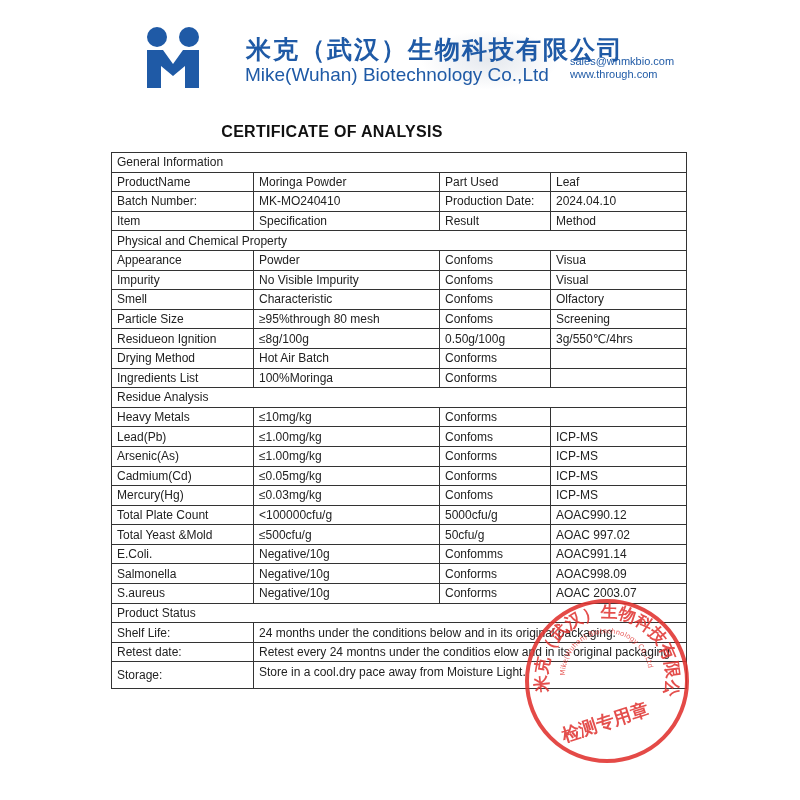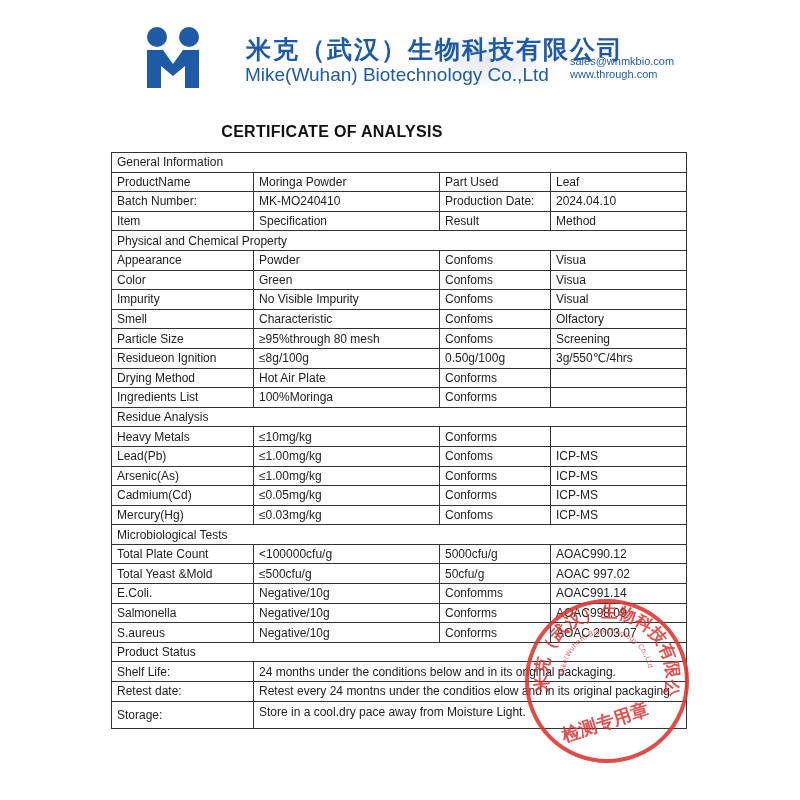--- a/index.html
+++ b/index.html
@@ -75,26 +75,20 @@
     <tr>
         <td colspan="4" class="section">Physical and Chemical Property</td>
       </tr>
     <tr>
         <td>Appearance</td>
         <td>Powder</td>
         <td>Confoms</td>
         <td>Visua</td>
       </tr>
     <tr>
-        <td>Color</td>
-        <td>Green</td>
-        <td>Confoms</td>
-        <td>Visua</td>
-      </tr>
-    <tr>
         <td>Impurity</td>
         <td>No Visible Impurity</td>
         <td>Confoms</td>
         <td>Visual</td>
       </tr>
     <tr>
         <td>Smell</td>
         <td>Characteristic</td>
         <td>Confoms</td>
         <td>Olfactory</td>
@@ -106,21 +100,21 @@
         <td>Screening</td>
       </tr>
     <tr>
         <td>Residueon Ignition</td>
         <td>≤8g/100g</td>
         <td>0.50g/100g</td>
         <td>3g/550℃/4hrs</td>
       </tr>
     <tr>
         <td>Drying Method</td>
-        <td>Hot Air Plate</td>
+        <td>Hot Air Batch</td>
         <td>Conforms</td>
         <td></td>
       </tr>
     <tr>
         <td>Ingredients List</td>
         <td>100%Moringa</td>
         <td>Conforms</td>
         <td></td>
       </tr>
 
@@ -151,23 +145,20 @@
         <td>Conforms</td>
         <td>ICP-MS</td>
       </tr>
     <tr>
         <td>Mercury(Hg)</td>
         <td>≤0.03mg/kg</td>
         <td>Confoms</td>
         <td>ICP-MS</td>
       </tr>
 
-    <tr>
-        <td colspan="4" class="section">Microbiological Tests</td>
-      </tr>
     <tr>
         <td>Total Plate Count</td>
         <td>&lt;100000cfu/g</td>
         <td>5000cfu/g</td>
         <td>AOAC990.12</td>
       </tr>
     <tr>
         <td>Total Yeast &amp;Mold</td>
         <td>≤500cfu/g</td>
         <td>50cfu/g</td>

